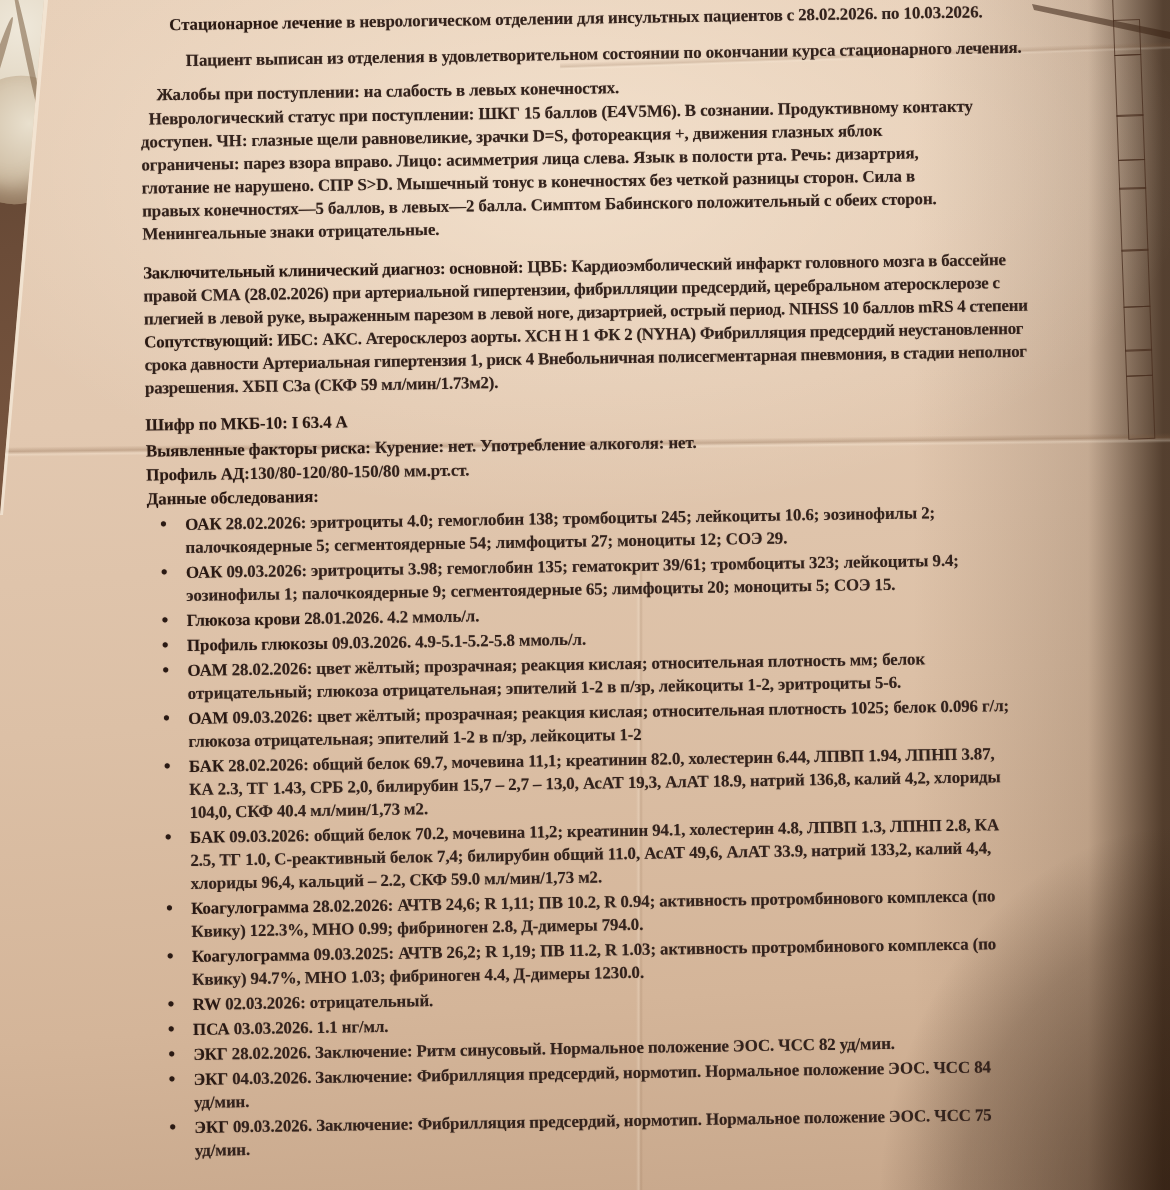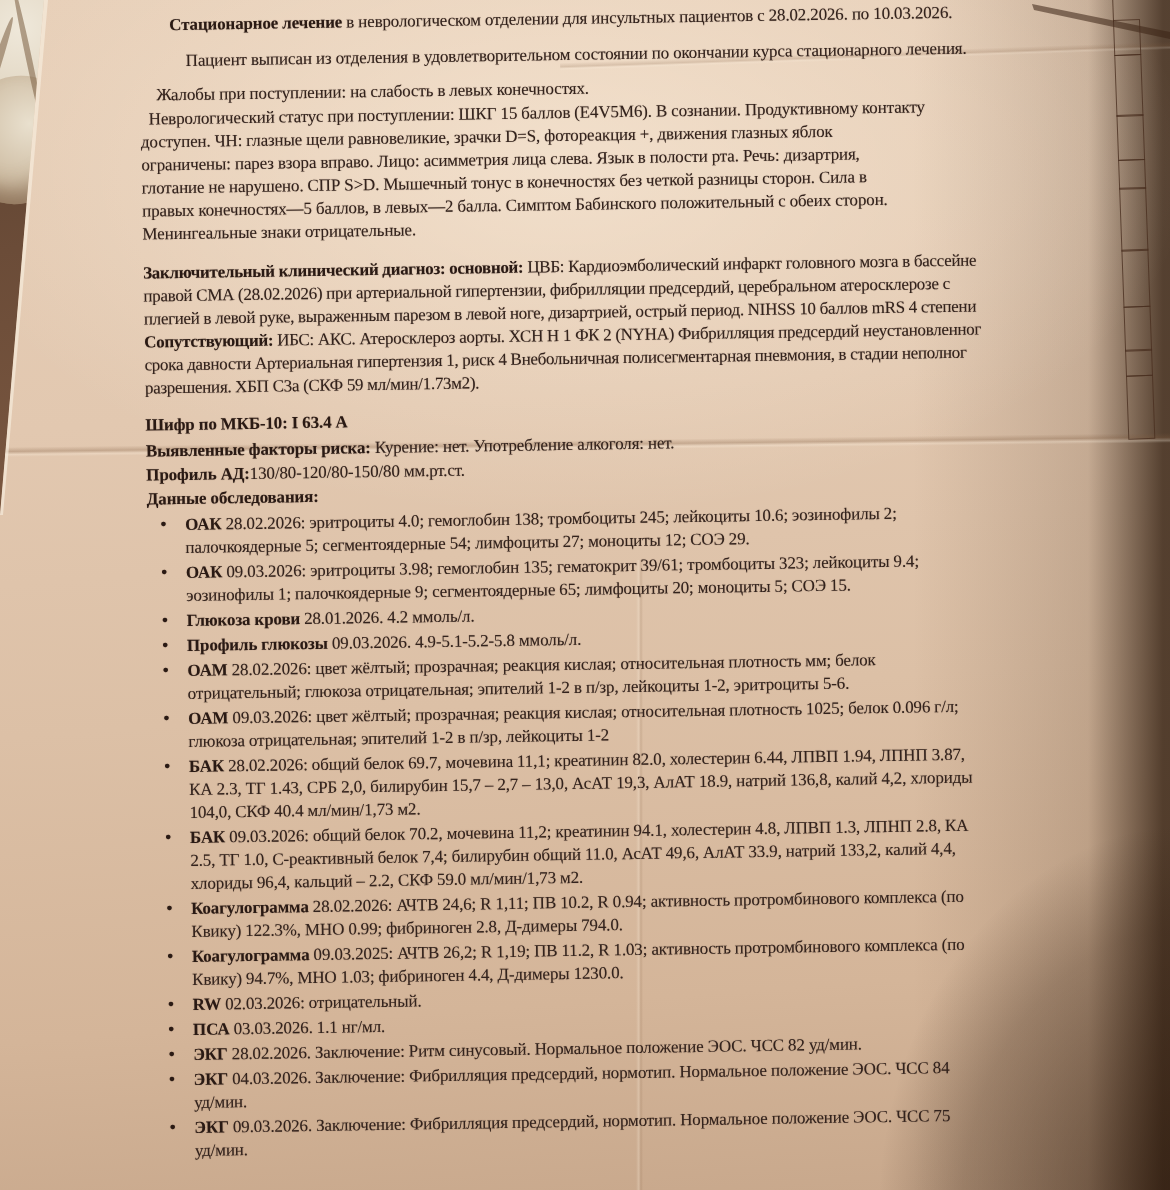--- a/index.html
+++ b/index.html
@@ -25,21 +25,21 @@
   .f1{left:28px;top:60px;width:8px;height:120px;transform:rotate(18deg);}
   .f2{left:64px;top:30px;width:6px;height:150px;transform:rotate(-12deg);}
 
   
   .paper{position:absolute;inset:0;
     clip-path:polygon(44px 0,1170px 0,1170px 1190px,0 1190px,0 515px);
     background:
       radial-gradient(ellipse 900px 500px at 48% 14%,rgba(255,243,226,.50) 0%,rgba(255,243,226,0) 70%),
       radial-gradient(ellipse 420px 520px at 102% 102%,rgba(40,22,10,.62) 0%,rgba(40,22,10,.25) 55%,rgba(40,22,10,0) 75%),
       linear-gradient(to right,rgba(70,45,26,0) 78%,rgba(70,45,26,.18) 93%,rgba(45,26,12,.78) 99.4%),
-      linear-gradient(176deg,#e7cfb8 0%,#e2c8b0 34%,#dcc0a6 58%,#d4b599 82%,#c7a78b 100%);}
+      linear-gradient(176deg,#e7cfb8 0%,#e2c8b0 34%,#dcc0a6 58%,#d4b599 82%,#c7a78b 100%); font-weight: bold;}
   .edge-light{position:absolute;inset:0;pointer-events:none;
     clip-path:polygon(44px 0,48px 0,3px 515px,0 515px,0 512px);
     background:rgba(248,238,222,.65);}
   .crease-h1{position:absolute;left:0;top:440px;width:1170px;height:10px;transform:rotate(-.7deg);
     background:linear-gradient(to bottom,rgba(125,90,62,0),rgba(125,90,62,.30) 45%,rgba(255,244,228,.28) 75%,rgba(255,244,228,0));}
   .crease-h2{position:absolute;left:560px;top:52px;width:620px;height:8px;transform:rotate(-2deg);
     background:linear-gradient(to bottom,rgba(125,90,62,0),rgba(125,90,62,.20) 50%,rgba(255,244,228,.18),rgba(255,244,228,0));}
   .crease-v1{position:absolute;left:636px;top:560px;width:7px;height:630px;
     background:linear-gradient(to right,rgba(130,95,65,0),rgba(255,244,228,.25) 40%,rgba(130,95,65,.18) 70%,rgba(130,95,65,0));}
   .edge-sliver{position:absolute;inset:0;pointer-events:none;

